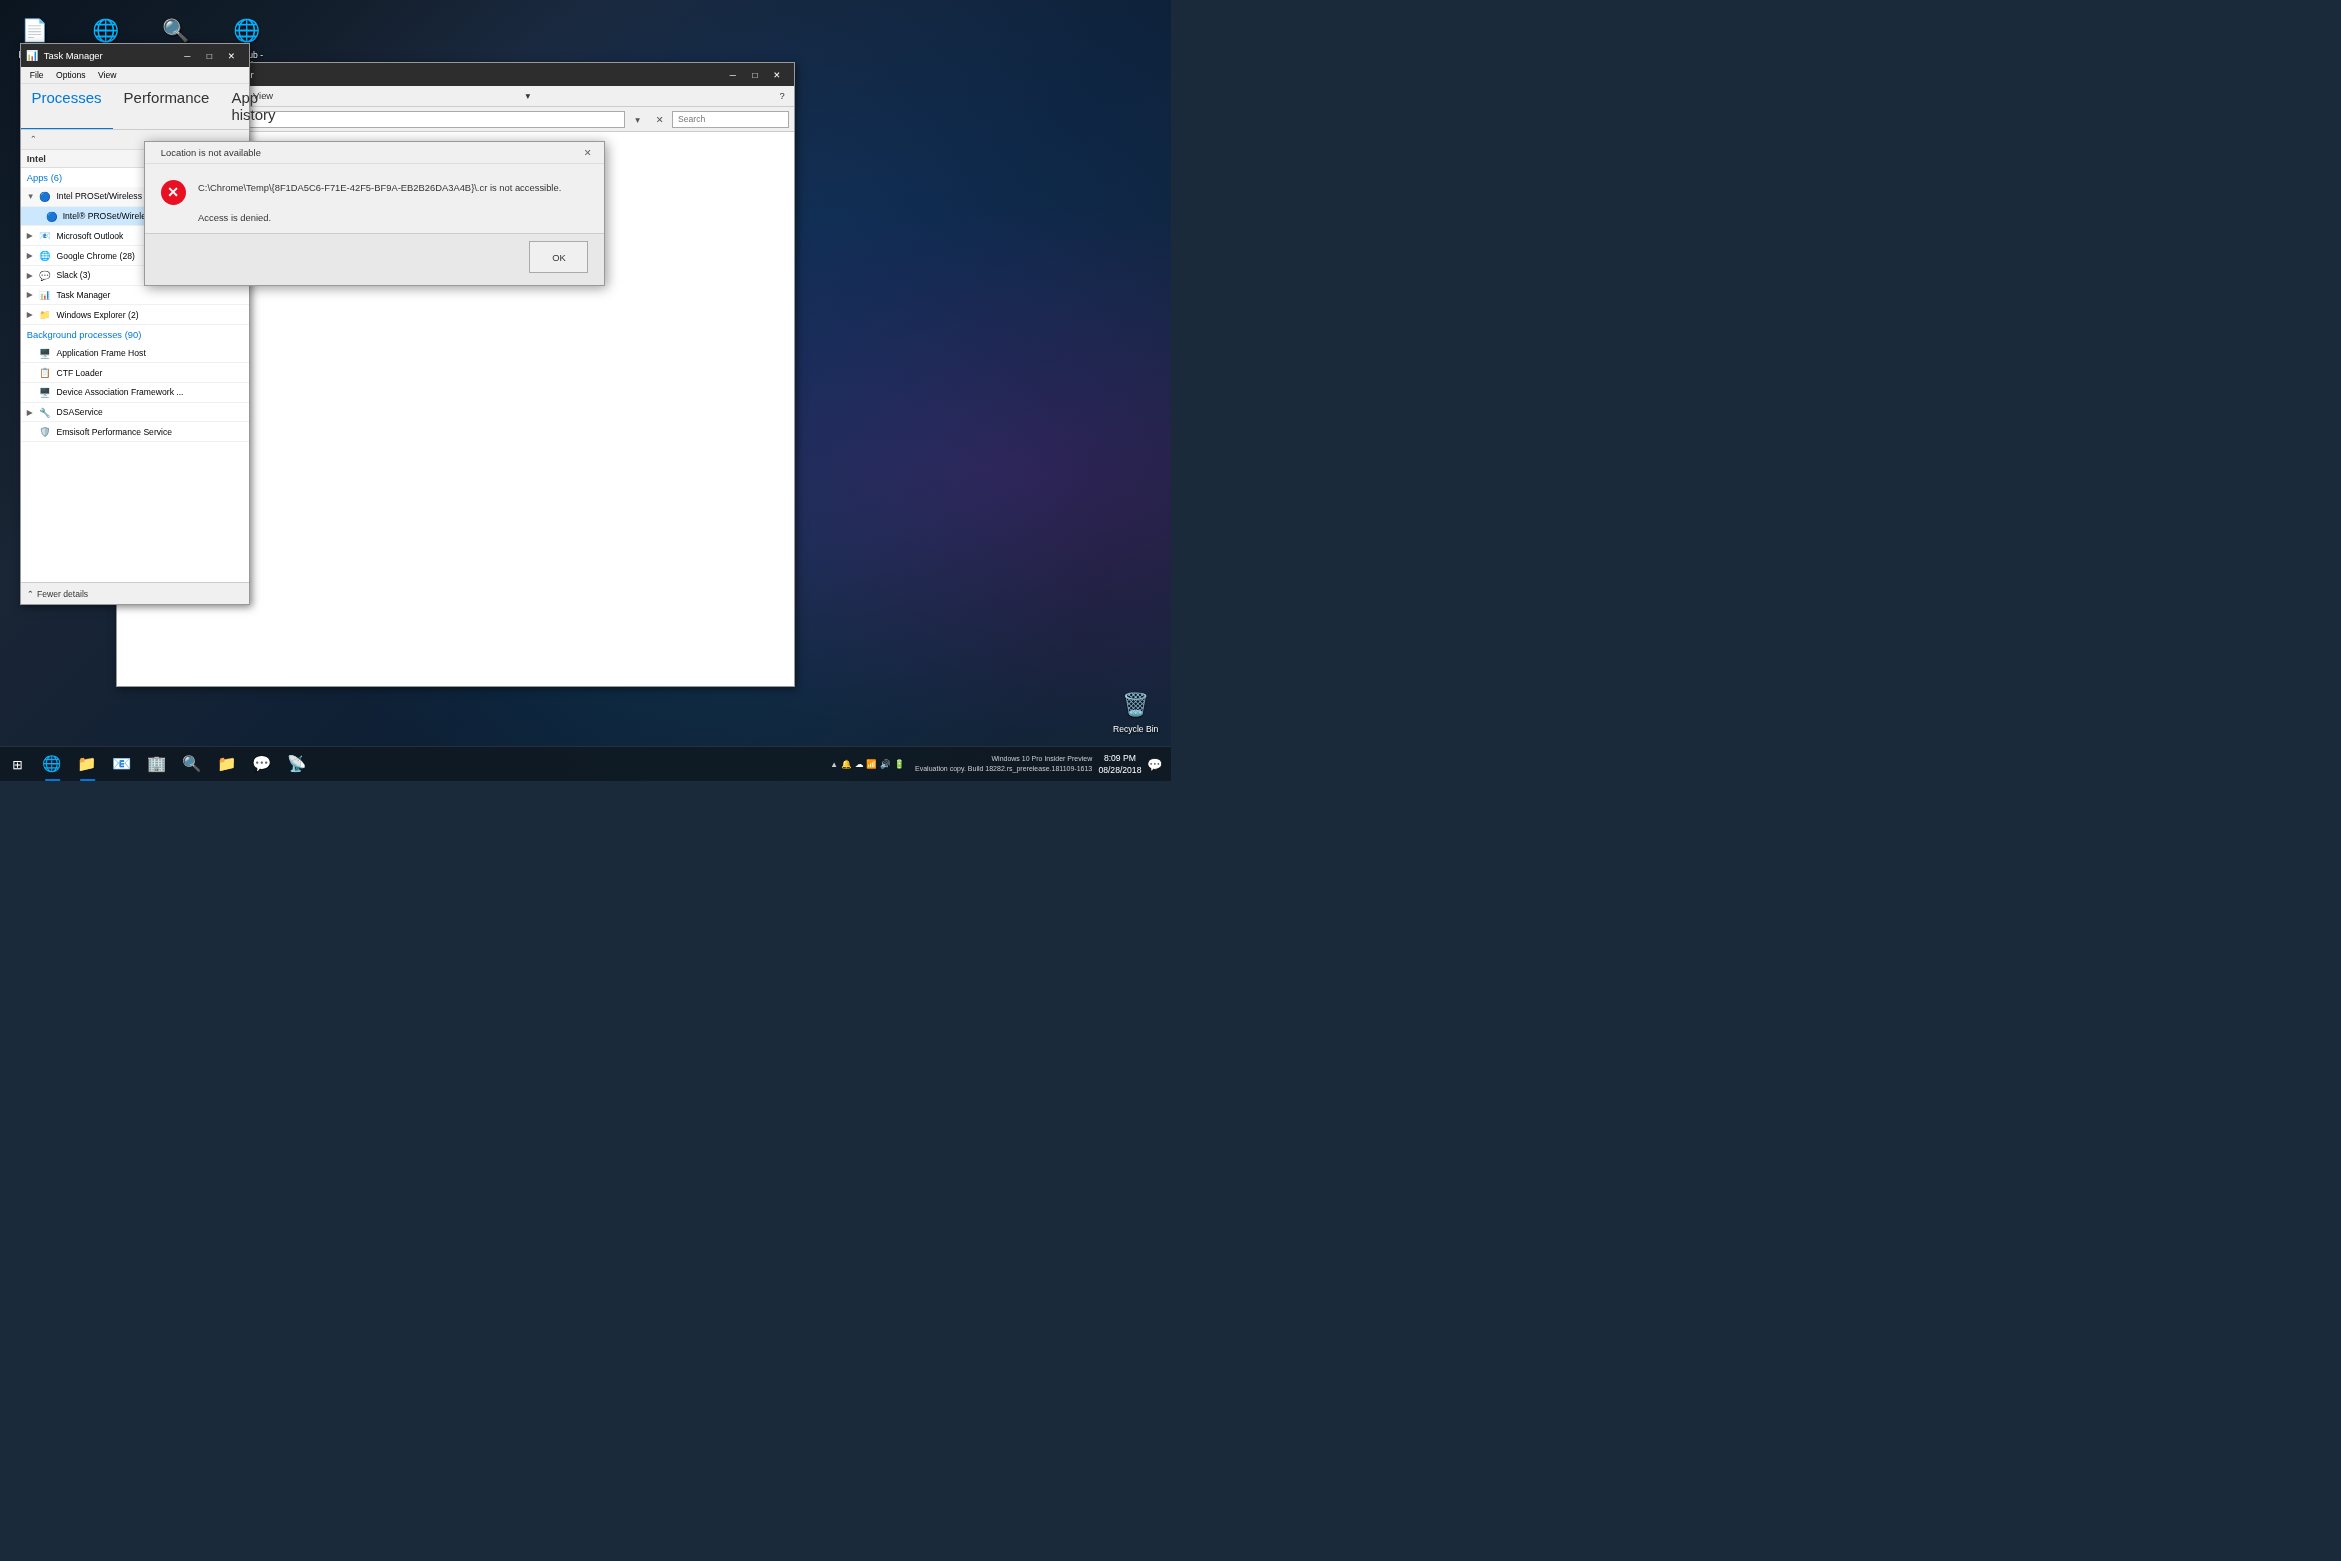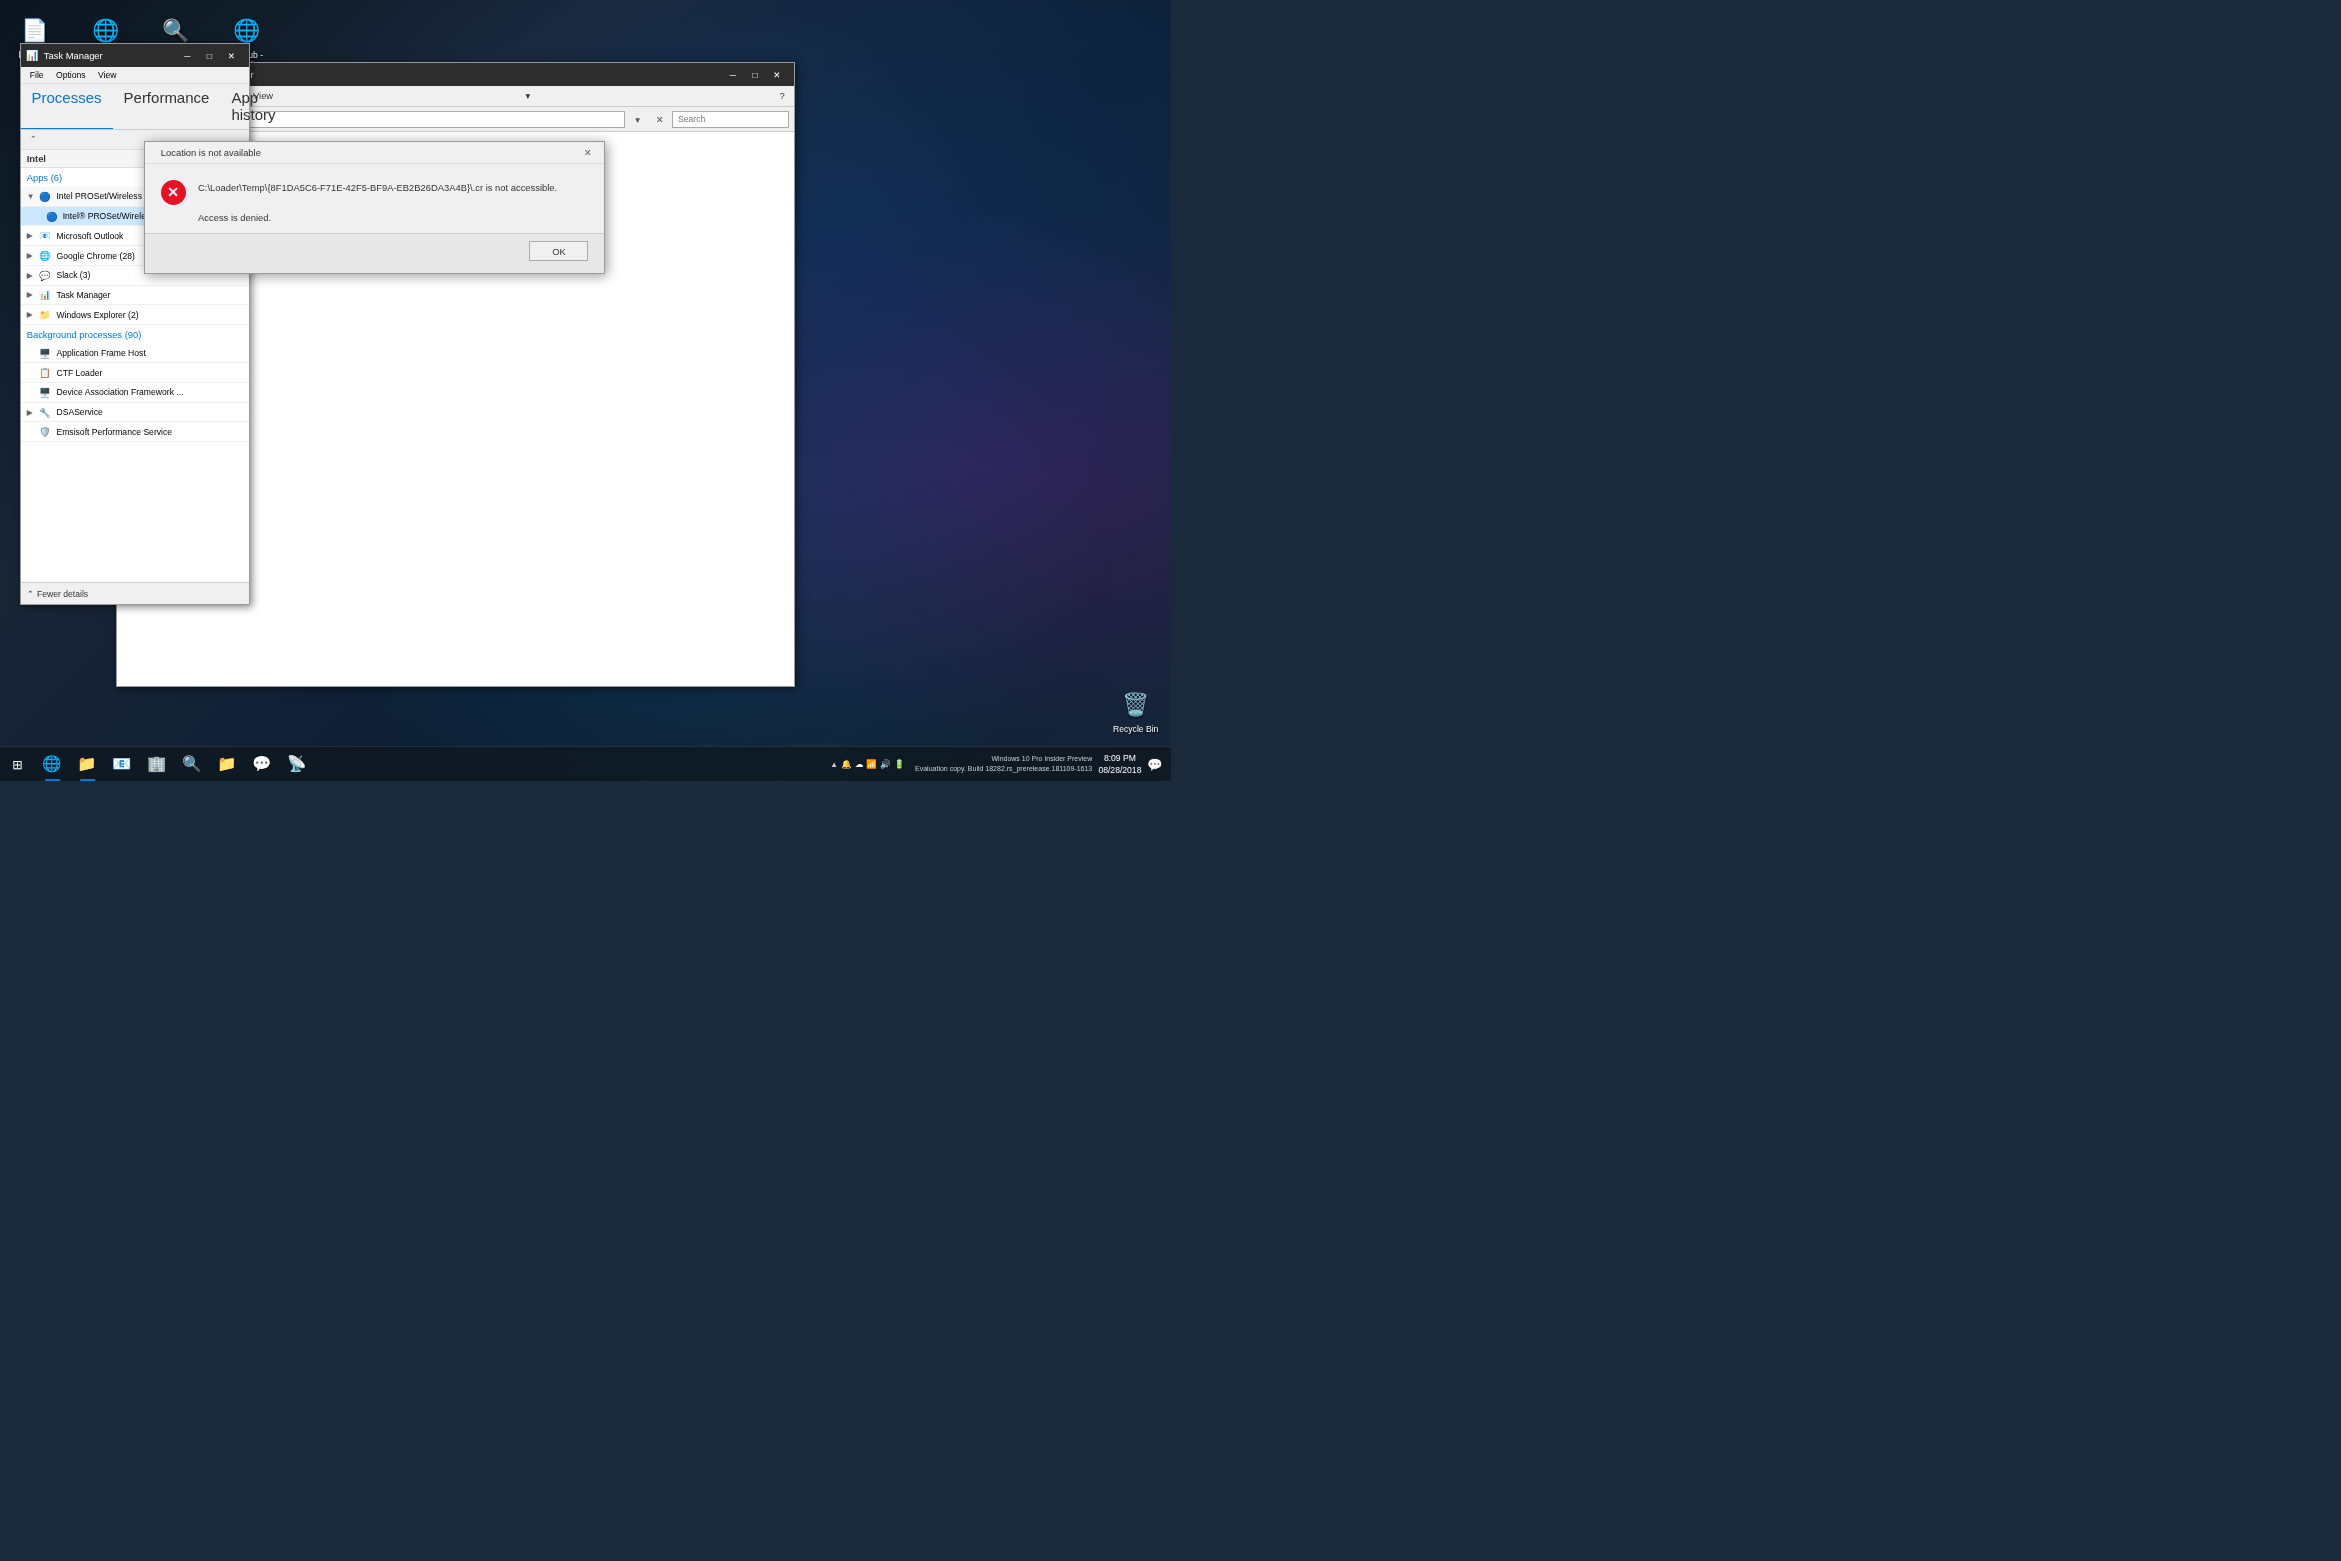--- a/index.html
+++ b/index.html
@@ -486,21 +486,21 @@
     }
     .error-dialog-footer {
       padding: 7.8px 15.6px 11.7px;
       display: flex;
       justify-content: flex-end;
       background: #e8e8e8;
       border-top: 0.8px solid #ccc;
     }
     .error-ok-btn {
       width: 59px;
-      height: 20px;
+      height: 32px;
       background: #f0f0f0;
       border: 0.8px solid #aaa;
       display: flex;
       align-items: center;
       justify-content: center;
       font-size: 9.4px;
       cursor: pointer;
       color: #333;
     }
 
@@ -692,21 +692,21 @@
   </div>
 
   <div class="error-dialog">
     <div class="error-dialog-title">
       <span>Location is not available</span>
       <div class="error-dialog-close">✕</div>
     </div>
     <div class="error-dialog-body">
       <div class="error-icon">✕</div>
       <div class="error-text">
-        <div>C:\Loader\Temp\{8F1DA5C6-F71E-42F5-BF9A-EB2B26DA3A4B}\.cr is not accessible.</div>
+        <div>C:\Chrome\Temp\{8F1DA5C6-F71E-42F5-BF9A-EB2B26DA3A4B}\.cr is not accessible.</div>
         <br>
         <div>Access is denied.</div>
       </div>
     </div>
     <div class="error-dialog-footer">
       <div class="error-ok-btn">OK</div>
     </div>
   </div>
 
   <div class="taskbar">

